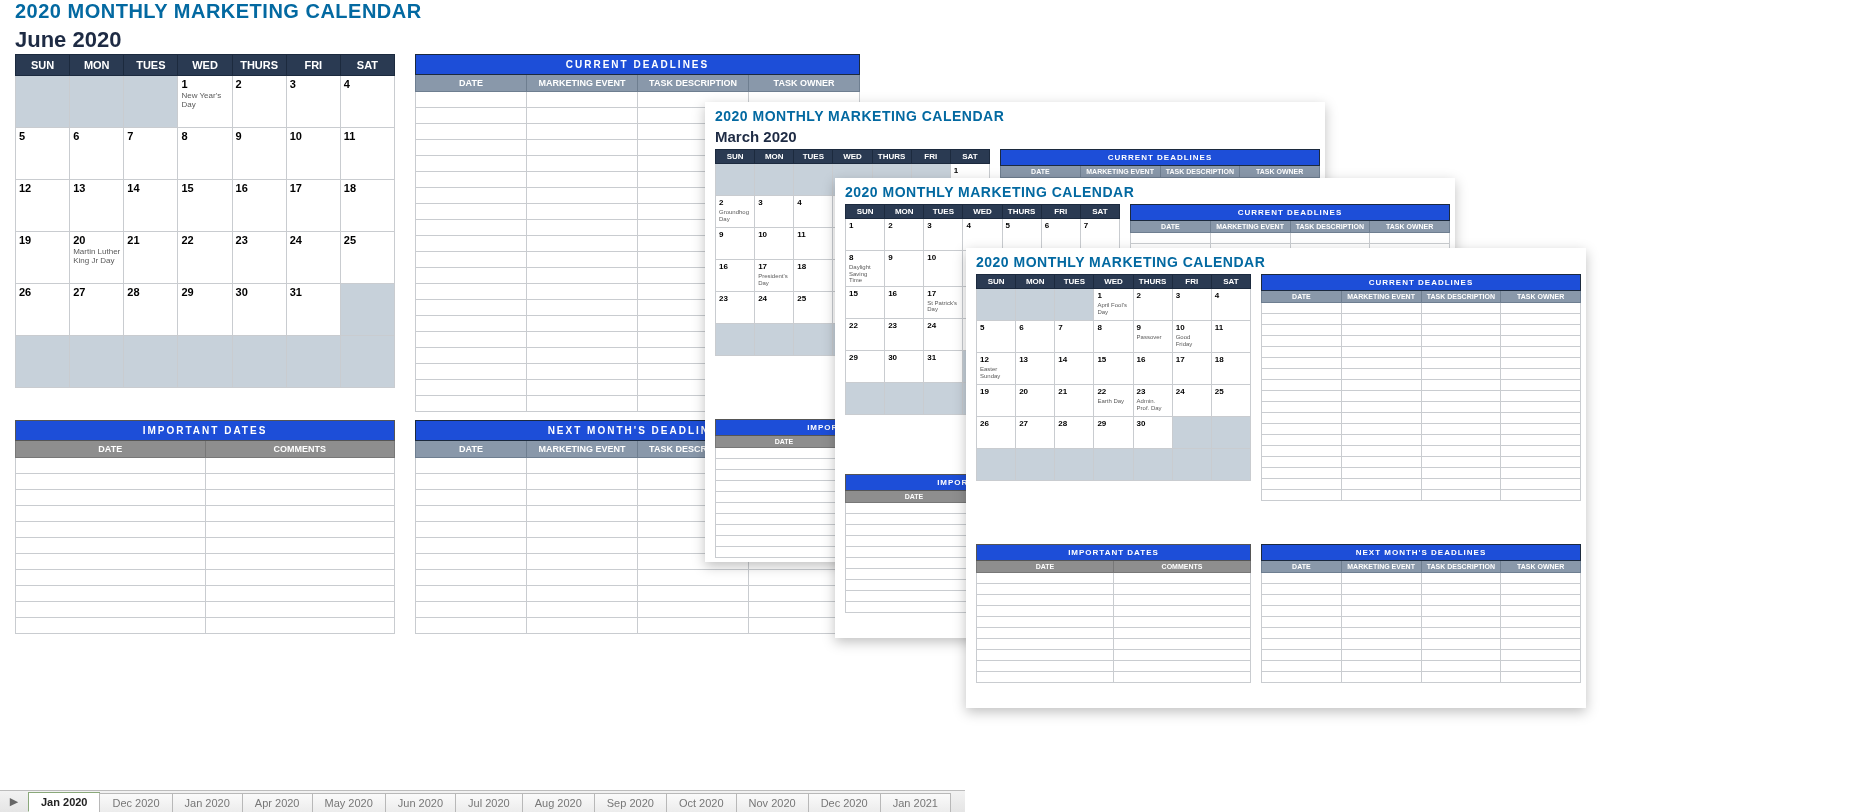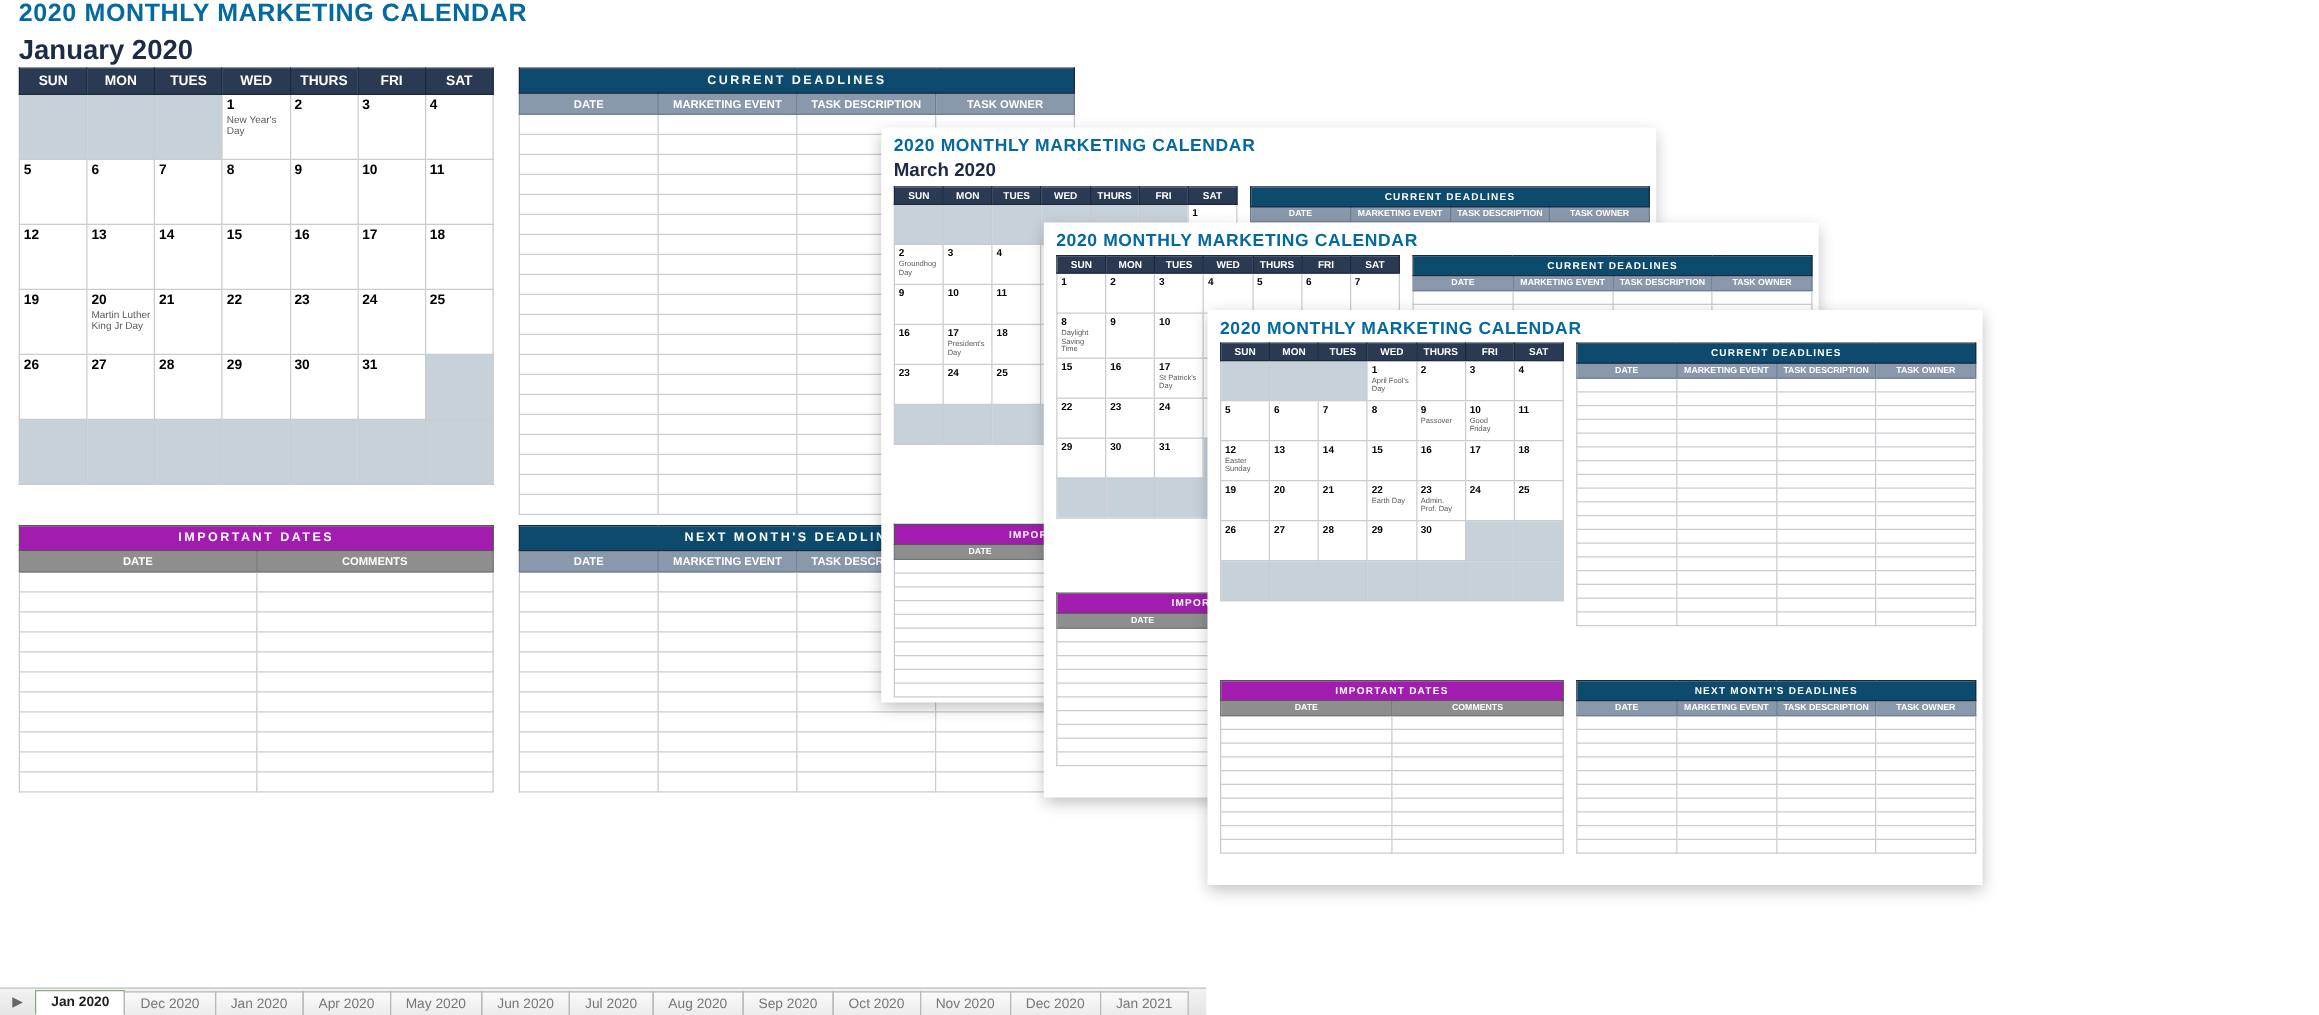--- a/index.html
+++ b/index.html
@@ -78,21 +78,21 @@
 .page.small .cal td .num { font-size: 8px; }
 .page.small .cal td .note{ font-size: 6px; }
 
 
 .tbl {
   border-collapse: collapse;
   width: 100%;
   table-layout: fixed;
 }
 .tbl .bar th {
-  background: #0c4a6e;
+  background: #1d4ed8;
   color: #fff;
   text-align: center;
   font-size: 10px;
   font-weight: 700;
   letter-spacing: 2px;
   padding: 4px 0;
   border: 1px solid #1c2a3e;
 }
 .tbl .hdr th {
   background: #8998aa;
@@ -100,21 +100,21 @@
   font-size: 9px;
   font-weight: 700;
   text-align: center;
   padding: 3px 0;
   border: 1px solid #6e7e90;
 }
 .tbl td {
   border: 1px solid #c9ccd0;
   height: 16px;
 }
-.tbl.gray .bar th { background: #a21caf; border-color:#555; }
+.tbl.gray .bar th { background: #1d4ed8; border-color:#555; }
 .tbl.gray .hdr th { background: #8e8e8e; border-color:#777; }
 
 .page.small .tbl .bar th { font-size: 8px; letter-spacing:1px; padding:3px 0;}
 .page.small .tbl .hdr th { font-size: 7px; padding:2px 0;}
 .page.small .tbl td { height: 11px; }
 
 
 #sheettabs {
   position: absolute;
   left: 0; bottom: 0;
@@ -146,21 +146,21 @@
   border-bottom-color:#fff;
   color:#222;
   font-weight:700;
 }
 </style>
 </head>
 <body>
 
 <div id="jan" style="position:absolute; left:15px; top:0; width:845px;">
   <div class="title-main">2020 MONTHLY MARKETING CALENDAR</div>
-  <div class="title-month">January 2020</div>
+  <div class="title-month">June 2020</div>
 
   <div class="panel" style="left:0; top:54px; width:380px;">
     <table class="cal">
         <tbody>
           <tr class="dow">
             <th>SUN</th>
             <th>MON</th>
             <th>TUES</th>
             <th>WED</th>
             <th>THURS</th>

